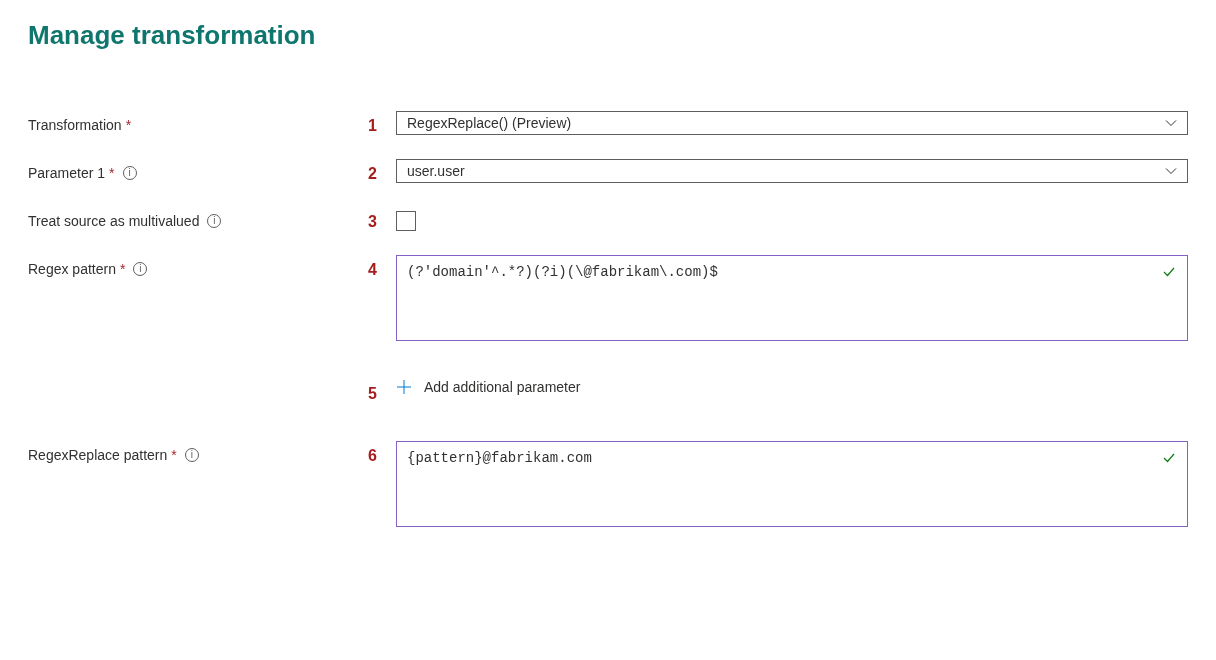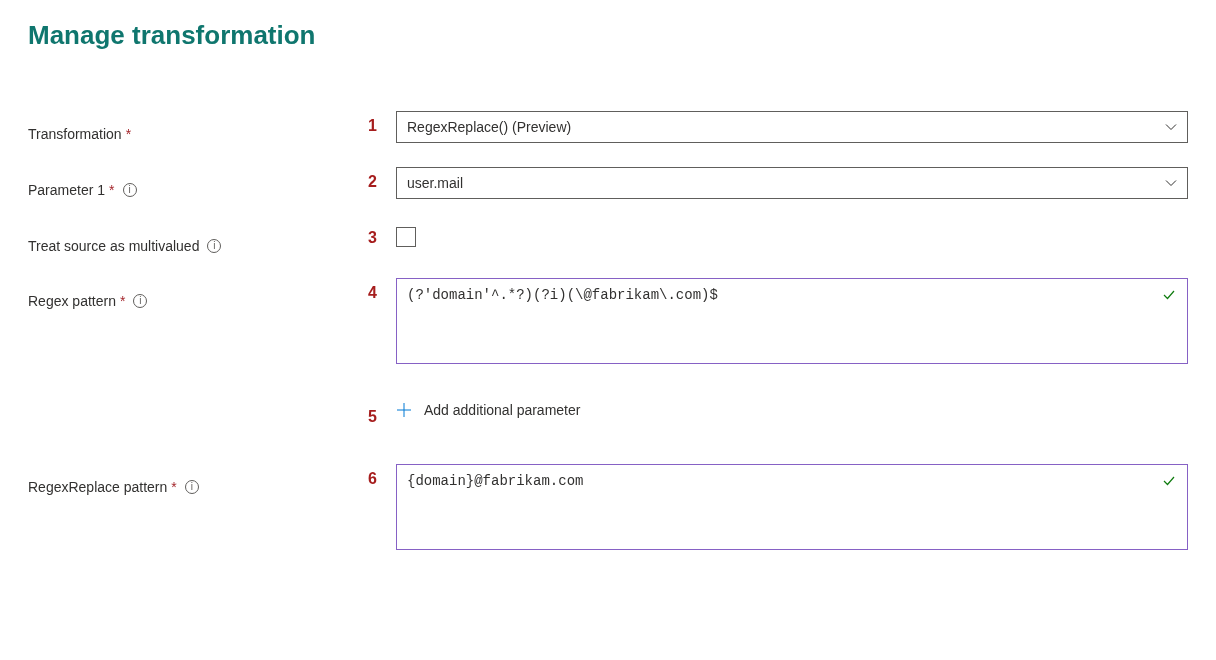--- a/index.html
+++ b/index.html
@@ -23,21 +23,20 @@
     align-items: flex-start;
     margin-bottom: 24px;
   }
   .label-col {
     width: 340px;
     display: flex;
     align-items: center;
     padding-top: 6px;
     font-size: 14px;
     color: #323130;
-    margin-top: 9px;
   }
   .control-col {
     flex: 1;
     display: flex;
     align-items: flex-start;
   }
   .callout-num {
     width: 28px;
     color: #a61d1d;
     font-weight: 700;
@@ -59,21 +58,21 @@
     border: 1px solid #605e5c;
     border-radius: 50%;
     font-size: 10px;
     color: #605e5c;
     margin-left: 8px;
     font-style: normal;
     line-height: 1;
   }
   .dropdown {
     flex: 1;
-    height: 32px;
+    height: 24px;
     border: 1px solid #605e5c;
     background: #ffffff;
     display: flex;
     align-items: center;
     padding: 0 10px;
     position: relative;
     cursor: pointer;
     font-size: 14px;
   }
   .dropdown .chevron {
@@ -154,21 +153,21 @@
 
 <div class="form-row">
   <div class="label-col">
     <span>Parameter 1</span>
     <span class="req">*</span>
     <span class="info-icon">i</span>
   </div>
   <div class="control-col">
     <div class="callout-num">2</div>
     <div class="dropdown">
-      <span>user.mail</span>
+      <span>user.user</span>
       <span class="chevron">
         <svg width="12" height="12" viewBox="0 0 12 12">
             <path d="M1 3.5 L6 8.5 L11 3.5" stroke="#323130" stroke-width="1" fill="none"></path>
           </svg>
       </span>
     </div>
   </div>
 </div>
 
 <div class="form-row">
@@ -218,21 +217,21 @@
 
 <div class="form-row spacer-extra">
   <div class="label-col">
     <span>RegexReplace pattern</span>
     <span class="req">*</span>
     <span class="info-icon">i</span>
   </div>
   <div class="control-col">
     <div class="callout-num">6</div>
     <div class="textarea-wrap">
-      <div class="textarea-field">{domain}@fabrikam.com</div>
+      <div class="textarea-field">{pattern}@fabrikam.com</div>
       <span class="check-icon">
         <svg width="14" height="14" viewBox="0 0 14 14">
             <path d="M2 7 L5.5 10.5 L12 3" stroke="#107c10" stroke-width="1.2" fill="none"></path>
           </svg>
       </span>
     </div>
   </div>
 </div>
 
 <div class="link-row spacer-extra">

